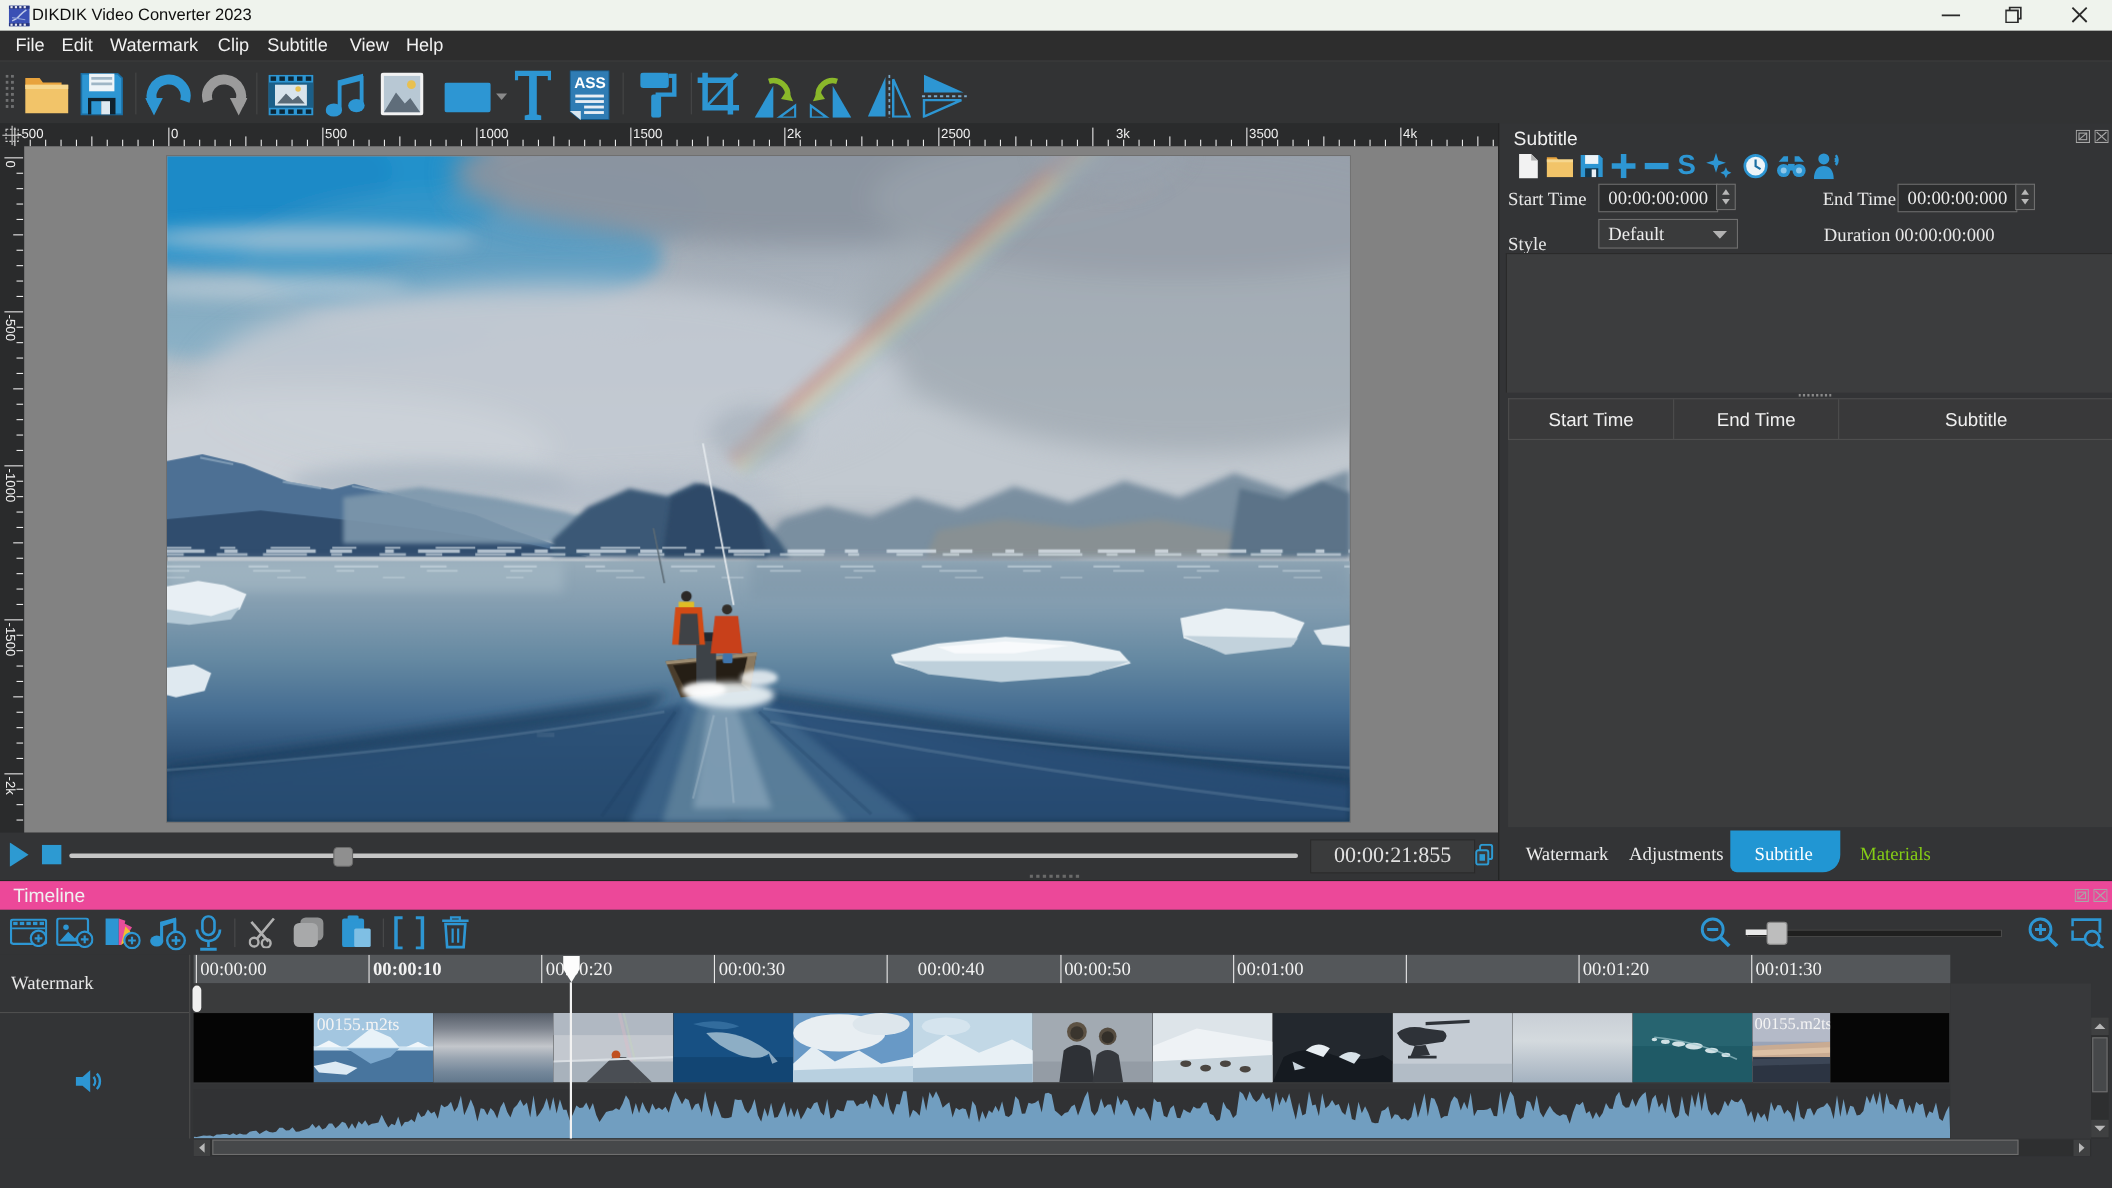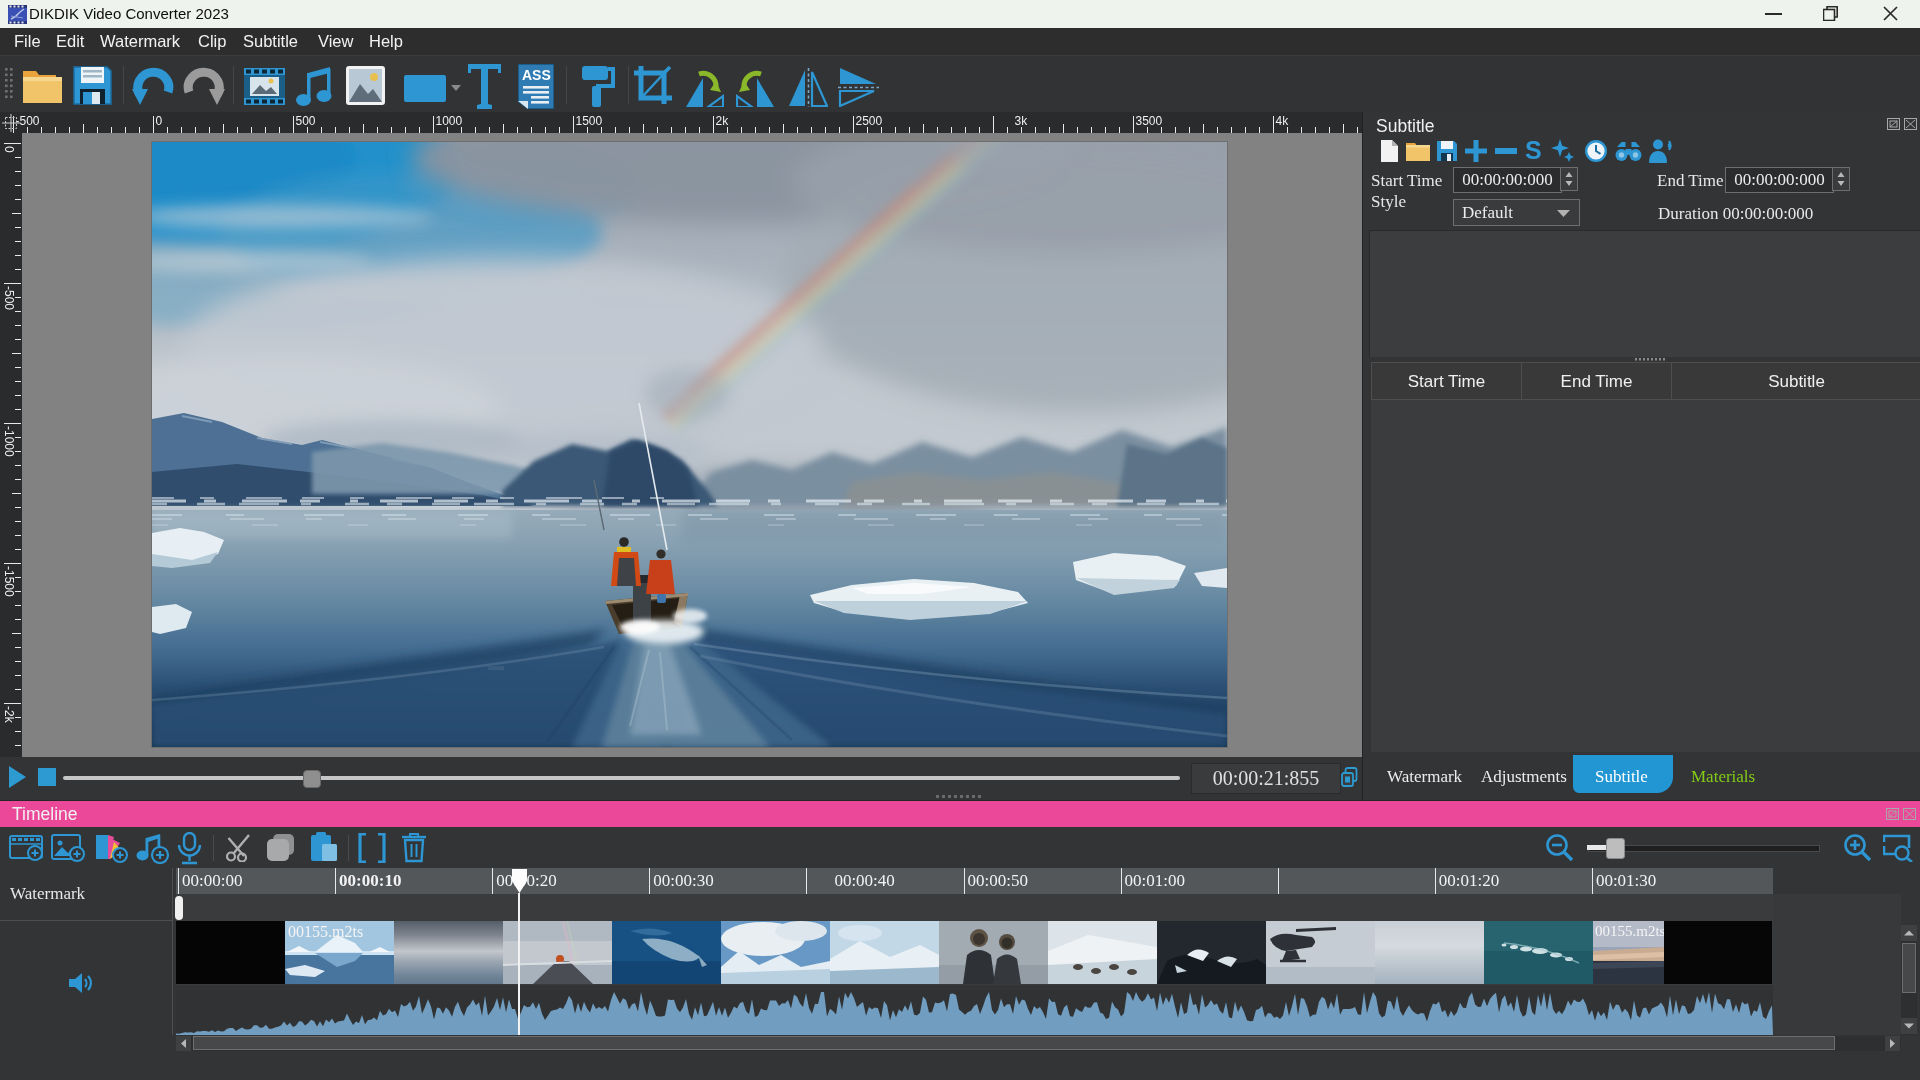--- a/index.html
+++ b/index.html
@@ -650,21 +650,21 @@
  </div>
  <div class="lab" style="left:294px;top:59px;">End Time</div>
  <div class="field" style="left:362px;top:55px;width:107px;height:24px;line-height:24px;text-align:center;">00:00:00:000</div>
  <div class="field" style="left:469px;top:55px;width:16px;height:22px;background:#3a3b3c;">
   <svg width="16" height="22">
           <path d="M8,4 L11.5,9 L4.5,9 Z" fill="#b8b8b8"></path>
           <path d="M8,18 L11.5,13 L4.5,13 Z" fill="#b8b8b8"></path>
         </svg>
  </div>
 
- <div class="lab" style="left:8px;top:80px;">Style</div>
+ <div class="lab" style="left:8px;top:100px;">Style</div>
  <div class="field" style="left:90px;top:87px;width:125px;height:25px;line-height:25px;background:#3a3b3c;">
   <span style="padding-left:8px;">Default</span>
   <svg class="abs" style="right:9px;top:10px" width="13" height="7">
           <path d="M0,0 L13,0 L6.5,7 Z" fill="#b2b2b2"></path>
         </svg>
  </div>
  <div class="lab" style="left:295px;top:92px;">Duration 00:00:00:000</div>
 
  <div class="abs" style="left:6px;top:118px;width:552px;height:126px;background:#3c3d3e;border-top:1px solid #2a2a2a;border-left:1px solid #2a2a2a;"></div>
 

